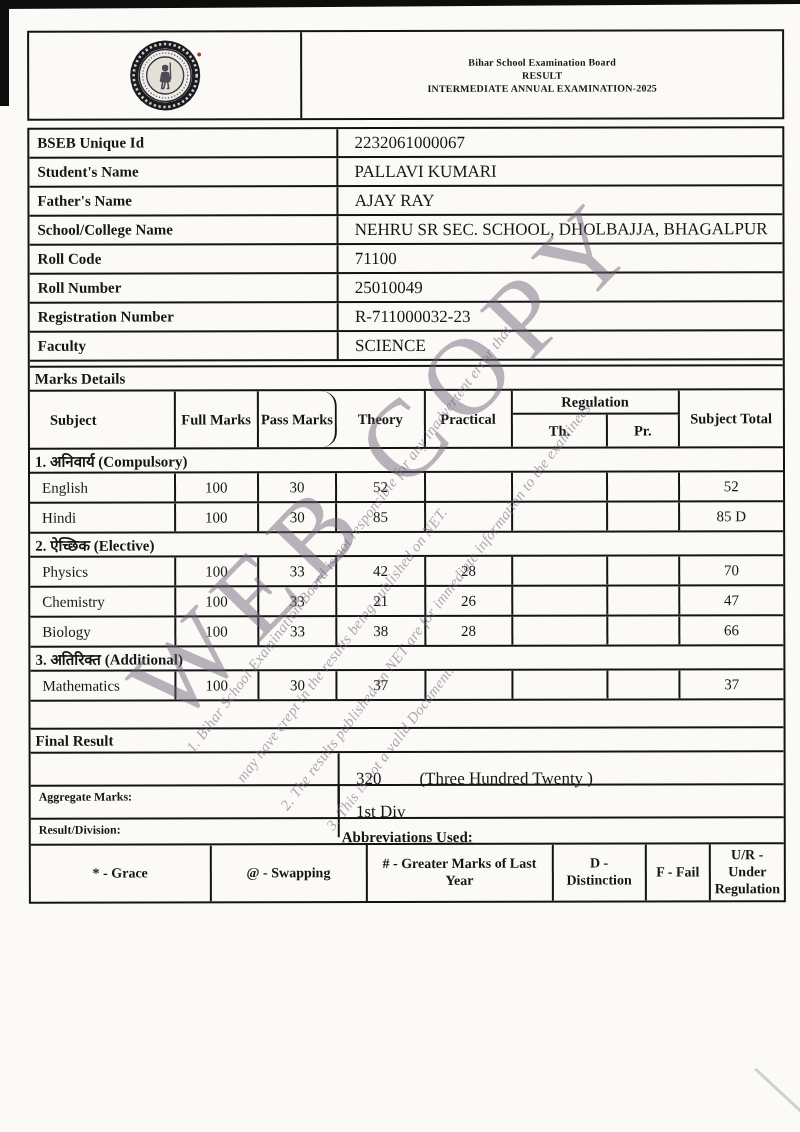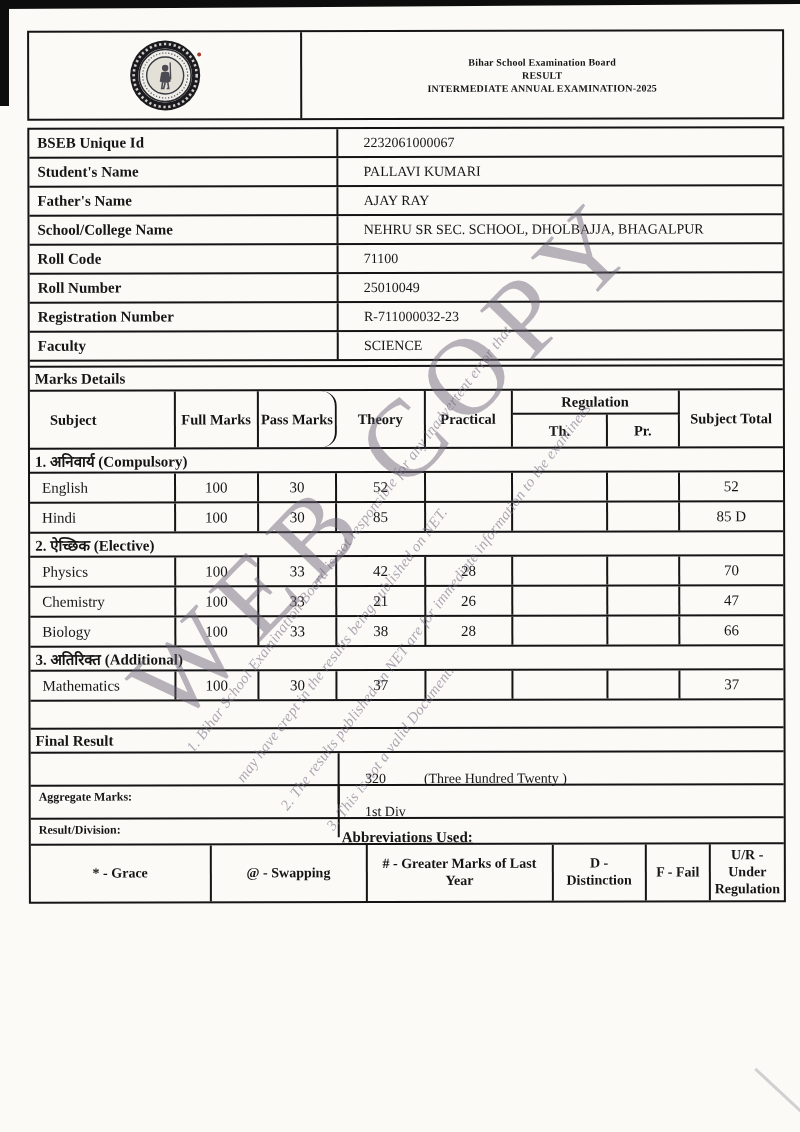--- a/index.html
+++ b/index.html
@@ -22,21 +22,21 @@
   .logo-cell{width:36%;border-right:2.5px solid #141414;display:flex;align-items:center;justify-content:center;position:relative;}
   .speck{position:absolute;left:168px;top:20px;width:4px;height:4px;border-radius:50%;background:#a23c2a;}
   .title-cell{flex:1;display:flex;flex-direction:column;justify-content:center;align-items:center;gap:2px;}
   .t1{font-weight:bold;font-size:10px;letter-spacing:0.2px;}
 
   
   .big-table{margin-top:7px;border:2.5px solid #141414;}
 
   .irow{display:grid;grid-template-columns:40.8% 59.2%;height:27px;border-bottom:2.4px solid #141414;}
   .lab{font-weight:bold;font-size:15px;padding-left:8px;display:flex;align-items:center;}
-  .val{border-left:2.4px solid #141414;padding-left:25px;font-size:14px;display:flex;align-items:center;white-space:pre;text-align:center;}
+  .val{border-left:2.4px solid #141414;padding-left:16px;font-size:17px;display:flex;align-items:center;white-space:pre;text-align:center;}
 
   .mband{height:22px;display:flex;align-items:center;padding-left:5px;font-weight:bold;font-size:15px;
     border-bottom:2.4px solid #141414;}
   .mband-gap{border-top:2.4px solid #141414;margin-top:4px;}
 
   .mgrid{display:grid;grid-template-columns:19.33% 11.07% 10.4% 11.73% 11.6% 12.67% 9.47% 13.73%;}
   .mhead{grid-template-rows:24px 32px;border-bottom:2.4px solid #141414;}
   .hc{display:flex;align-items:center;justify-content:center;text-align:center;font-weight:bold;
     font-size:14.5px;line-height:1.12;border-right:2.4px solid #141414;padding:1px 2px;}
   .hc.subject{justify-content:flex-start;padding-left:20px;}

